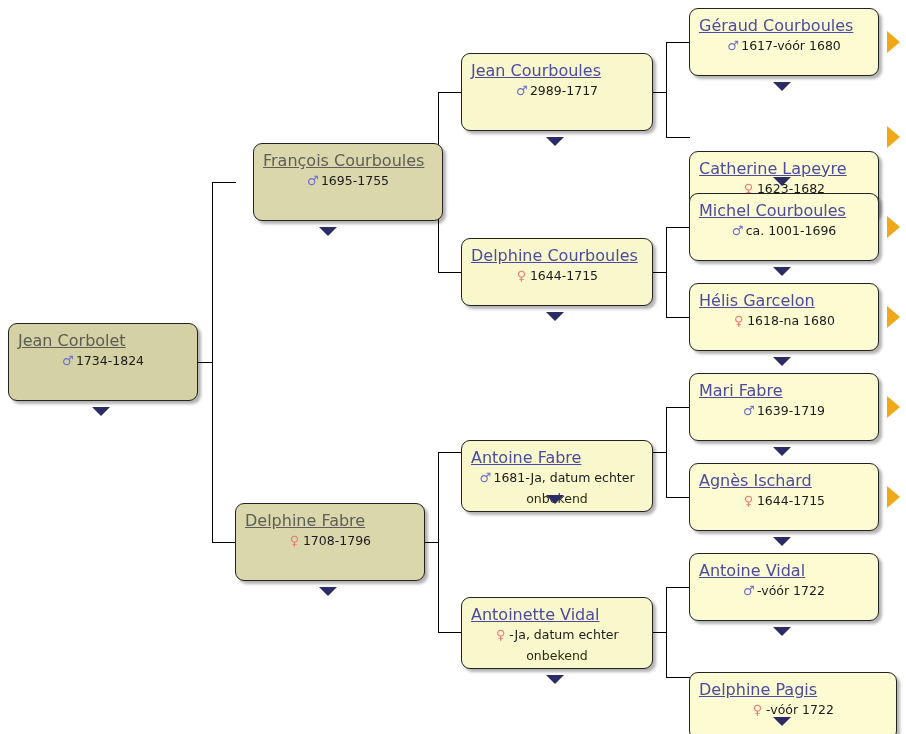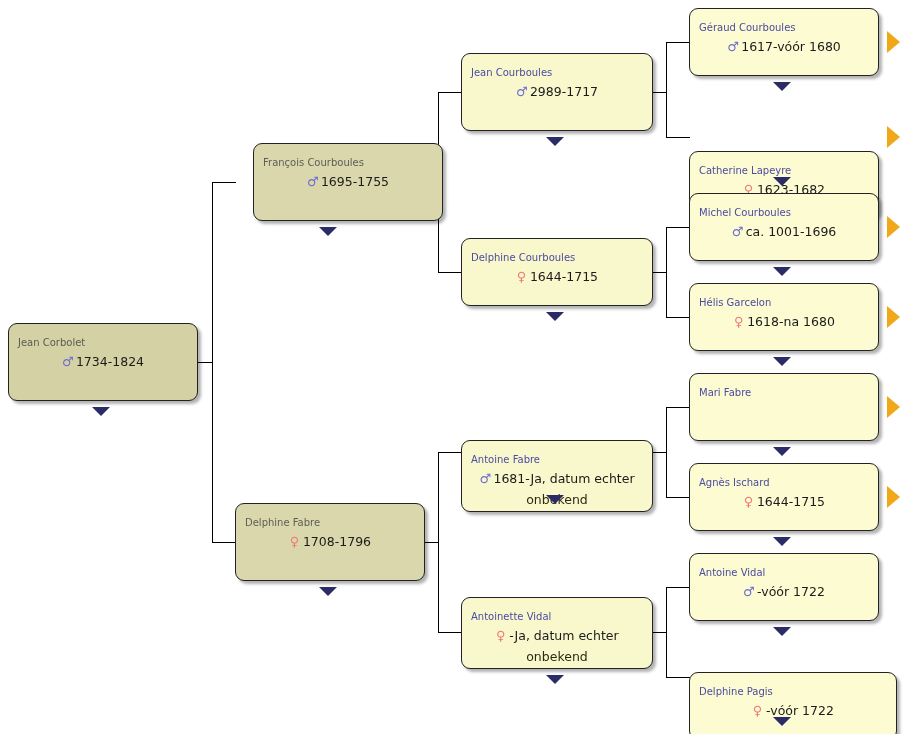--- a/index.html
+++ b/index.html
@@ -25,23 +25,24 @@
     padding:7px 9px 0 9px;
     overflow:visible;
   }
   .card.gen0{ background:#d4d2a4; }          
   .card.gen1{ background:#d9d7ab; }          
   .card.gen2{ background:#f9f8cd; }          
   .card.gen3{ background:#fcfbd2; }          
 
   .pname{
     display:inline-block;
-    font-size:10px;
+    font-size:16px;
     line-height:17px;
     color:#4b4ba0;
+    text-decoration:underline;
     white-space:nowrap;
     cursor:pointer;
   }
   .card.gen0 .pname{ color:#5b5b53; }
   .card.gen1 .pname{ color:#5e5e56; }
 
   .pdates{
     margin-top:3px;
     font-size:12.5px;
     line-height:16px;
@@ -149,21 +150,21 @@
       <div class="rarrow" style="left: 887px; top: 31px;"></div>
       <div class="card gen3" style="left: 689px; top: 103px; width: 190px; height: 68px; margin-top: 48px;"><span class="pname">Catherine Lapeyre</span><div class="pdates"><span class="sym f">♀</span><span>1623-1682</span></div></div>
       <div class="dtri" style="left: 773px; top: 177px;"></div>
       <div class="rarrow" style="left: 887px; top: 126px;"></div>
       <div class="card gen3" style="left: 689px; top: 193px; width: 190px; height: 68px;"><span class="pname">Michel Courboules</span><div class="pdates"><span class="sym m">♂</span><span>ca. 1001-1696</span></div></div>
       <div class="dtri" style="left: 773px; top: 267px;"></div>
       <div class="rarrow" style="left: 887px; top: 216px;"></div>
       <div class="card gen3" style="left: 689px; top: 283px; width: 190px; height: 68px;"><span class="pname">Hélis Garcelon</span><div class="pdates"><span class="sym f">♀</span><span>1618-na 1680</span></div></div>
       <div class="dtri" style="left: 773px; top: 357px;"></div>
       <div class="rarrow" style="left: 887px; top: 306px;"></div>
-      <div class="card gen3" style="left: 689px; top: 373px; width: 190px; height: 68px;"><span class="pname">Mari Fabre</span></div>
+      <div class="card gen3" style="left: 689px; top: 373px; width: 190px; height: 68px;"><span class="pname">Mari Fabre</span><div class="pdates"><span class="sym m">♂</span><span>1639-1719</span></div></div>
       <div class="dtri" style="left: 773px; top: 447px;"></div>
       <div class="rarrow" style="left: 887px; top: 396px;"></div>
       <div class="card gen3" style="left: 689px; top: 463px; width: 190px; height: 68px;"><span class="pname">Agnès Ischard</span><div class="pdates"><span class="sym f">♀</span><span>1644-1715</span></div></div>
       <div class="dtri" style="left: 773px; top: 537px;"></div>
       <div class="rarrow" style="left: 887px; top: 486px;"></div>
       <div class="card gen3" style="left: 689px; top: 553px; width: 190px; height: 68px;"><span class="pname">Antoine Vidal</span><div class="pdates"><span class="sym m">♂</span><span>-vóór 1722</span></div></div>
       <div class="dtri" style="left: 773px; top: 627px;"></div>
       <div class="card gen3" style="left: 689px; top: 672px; width: 208px; height: 68px;"><span class="pname">Delphine Pagis</span><div class="pdates"><span class="sym f">♀</span><span>-vóór 1722</span></div></div>
       <div class="dtri" style="left: 773px; top: 717px;"></div>
     </div>

